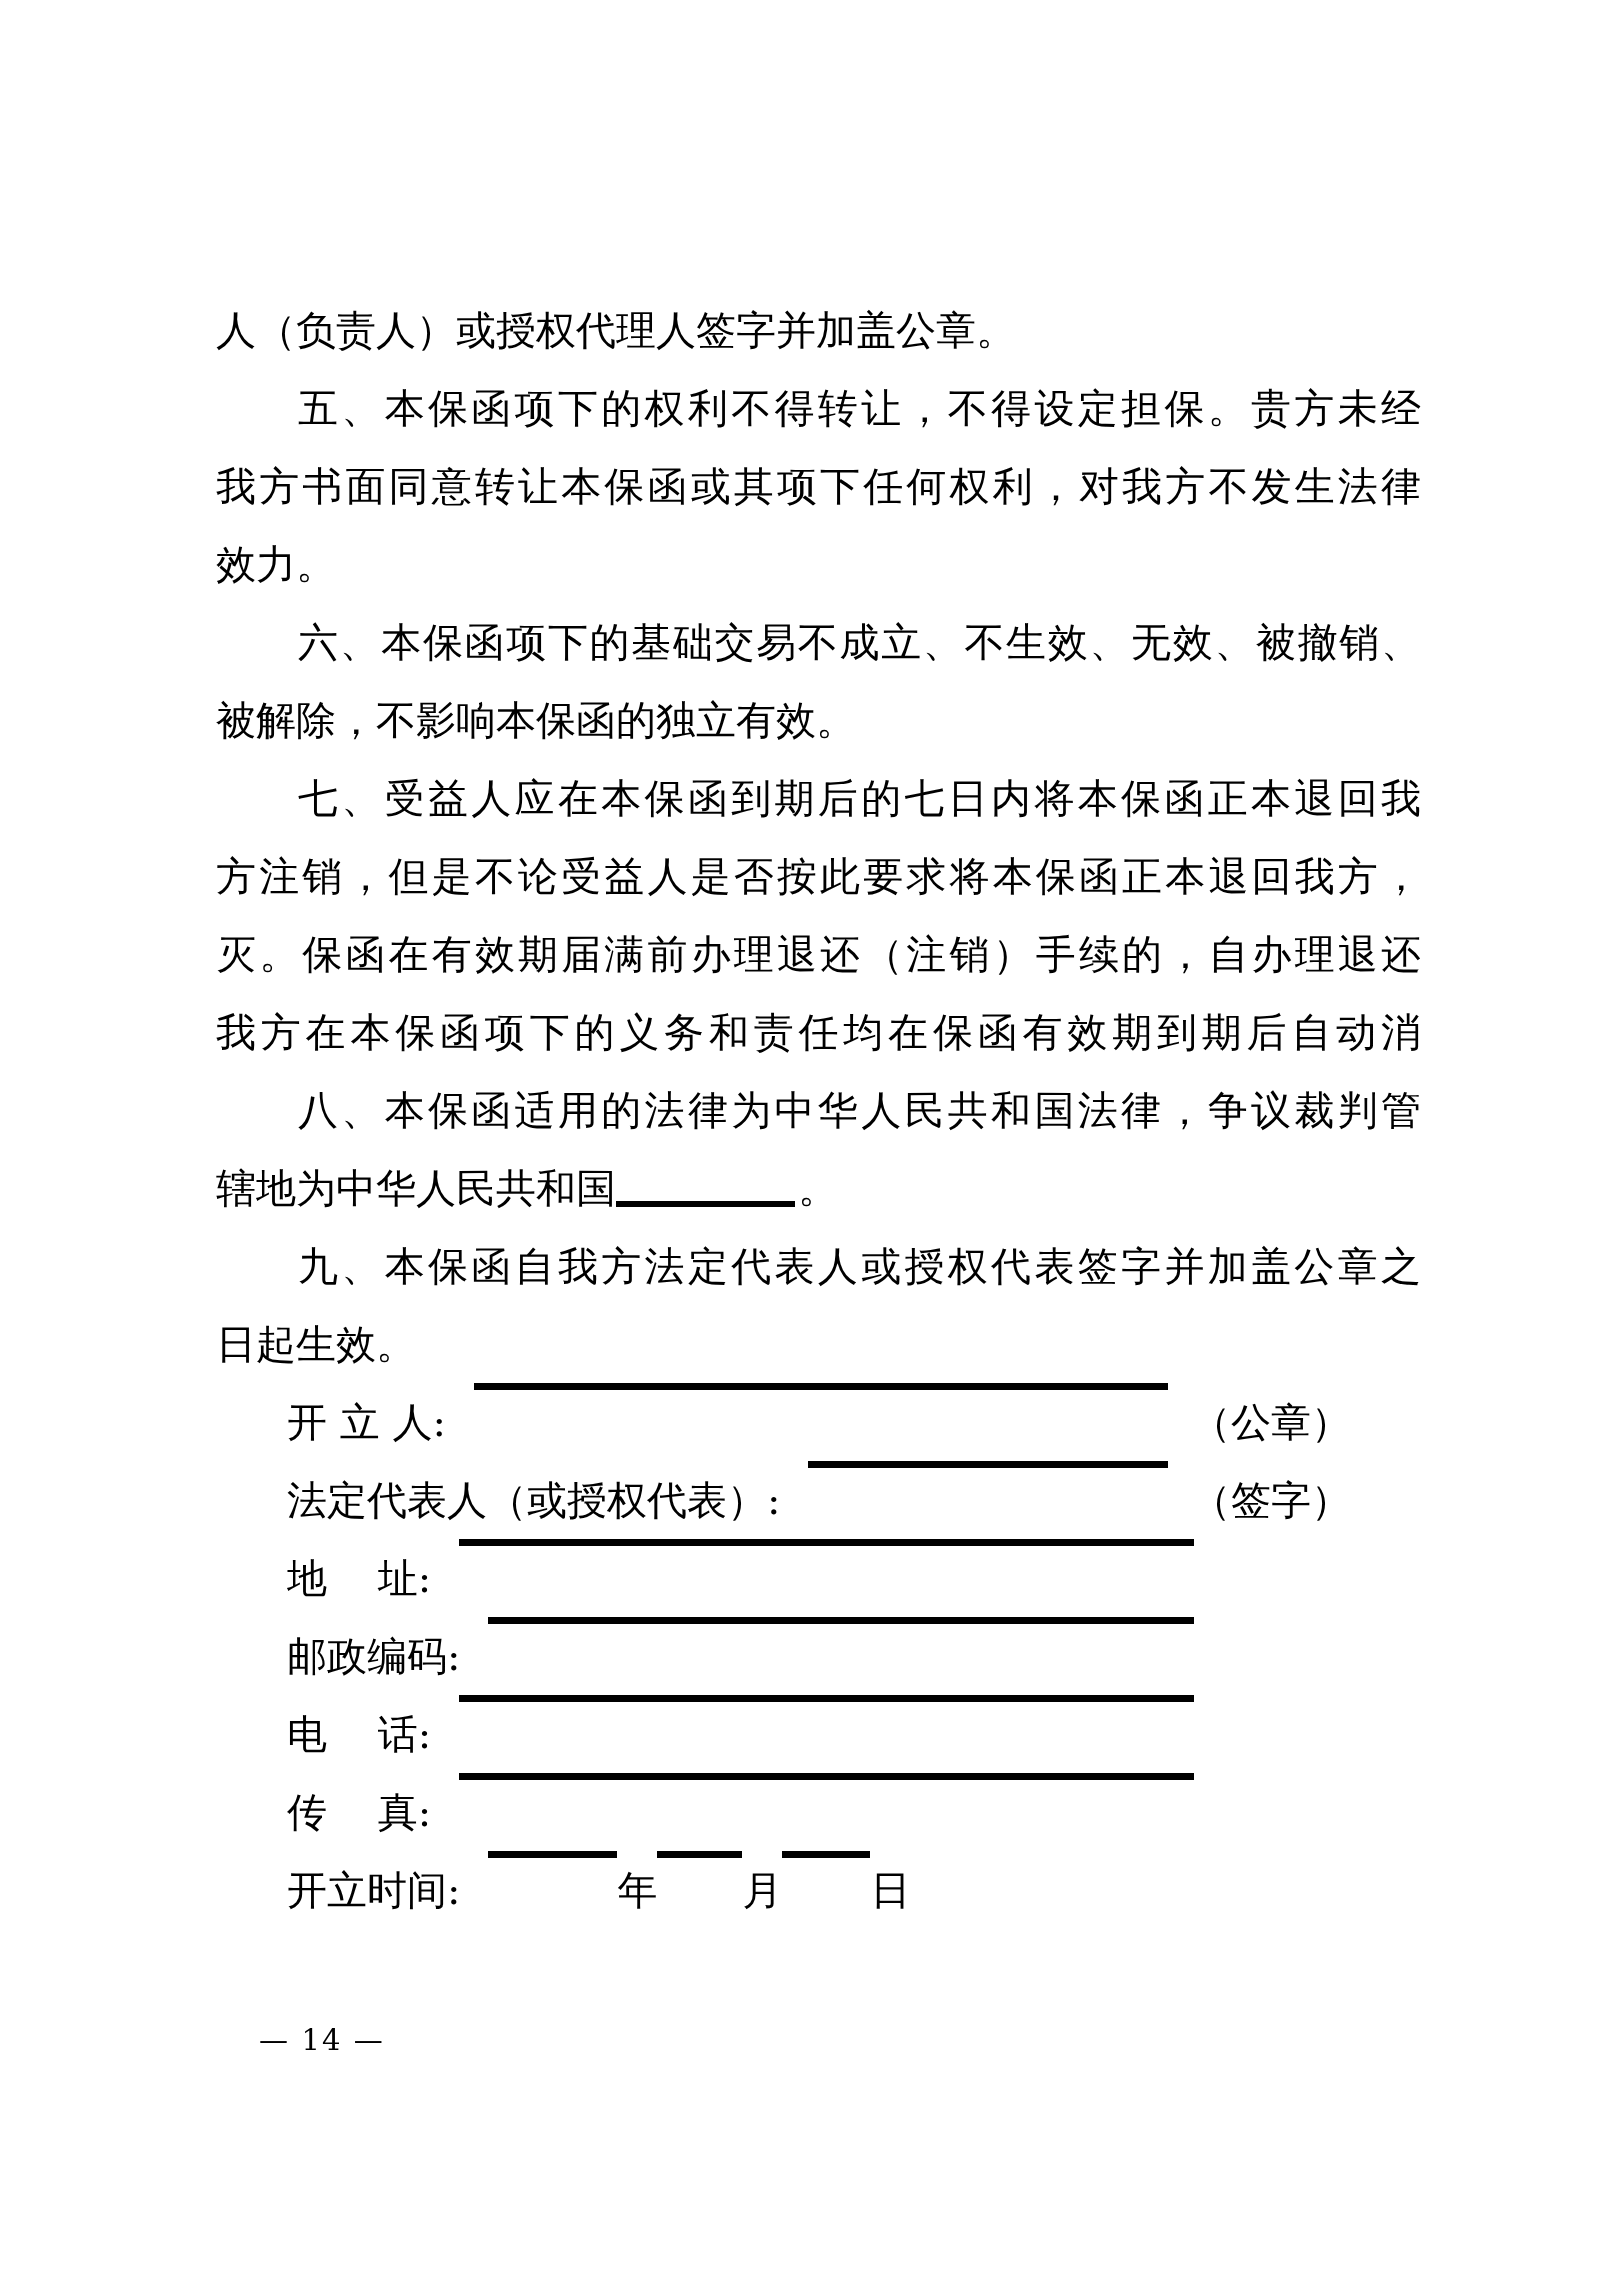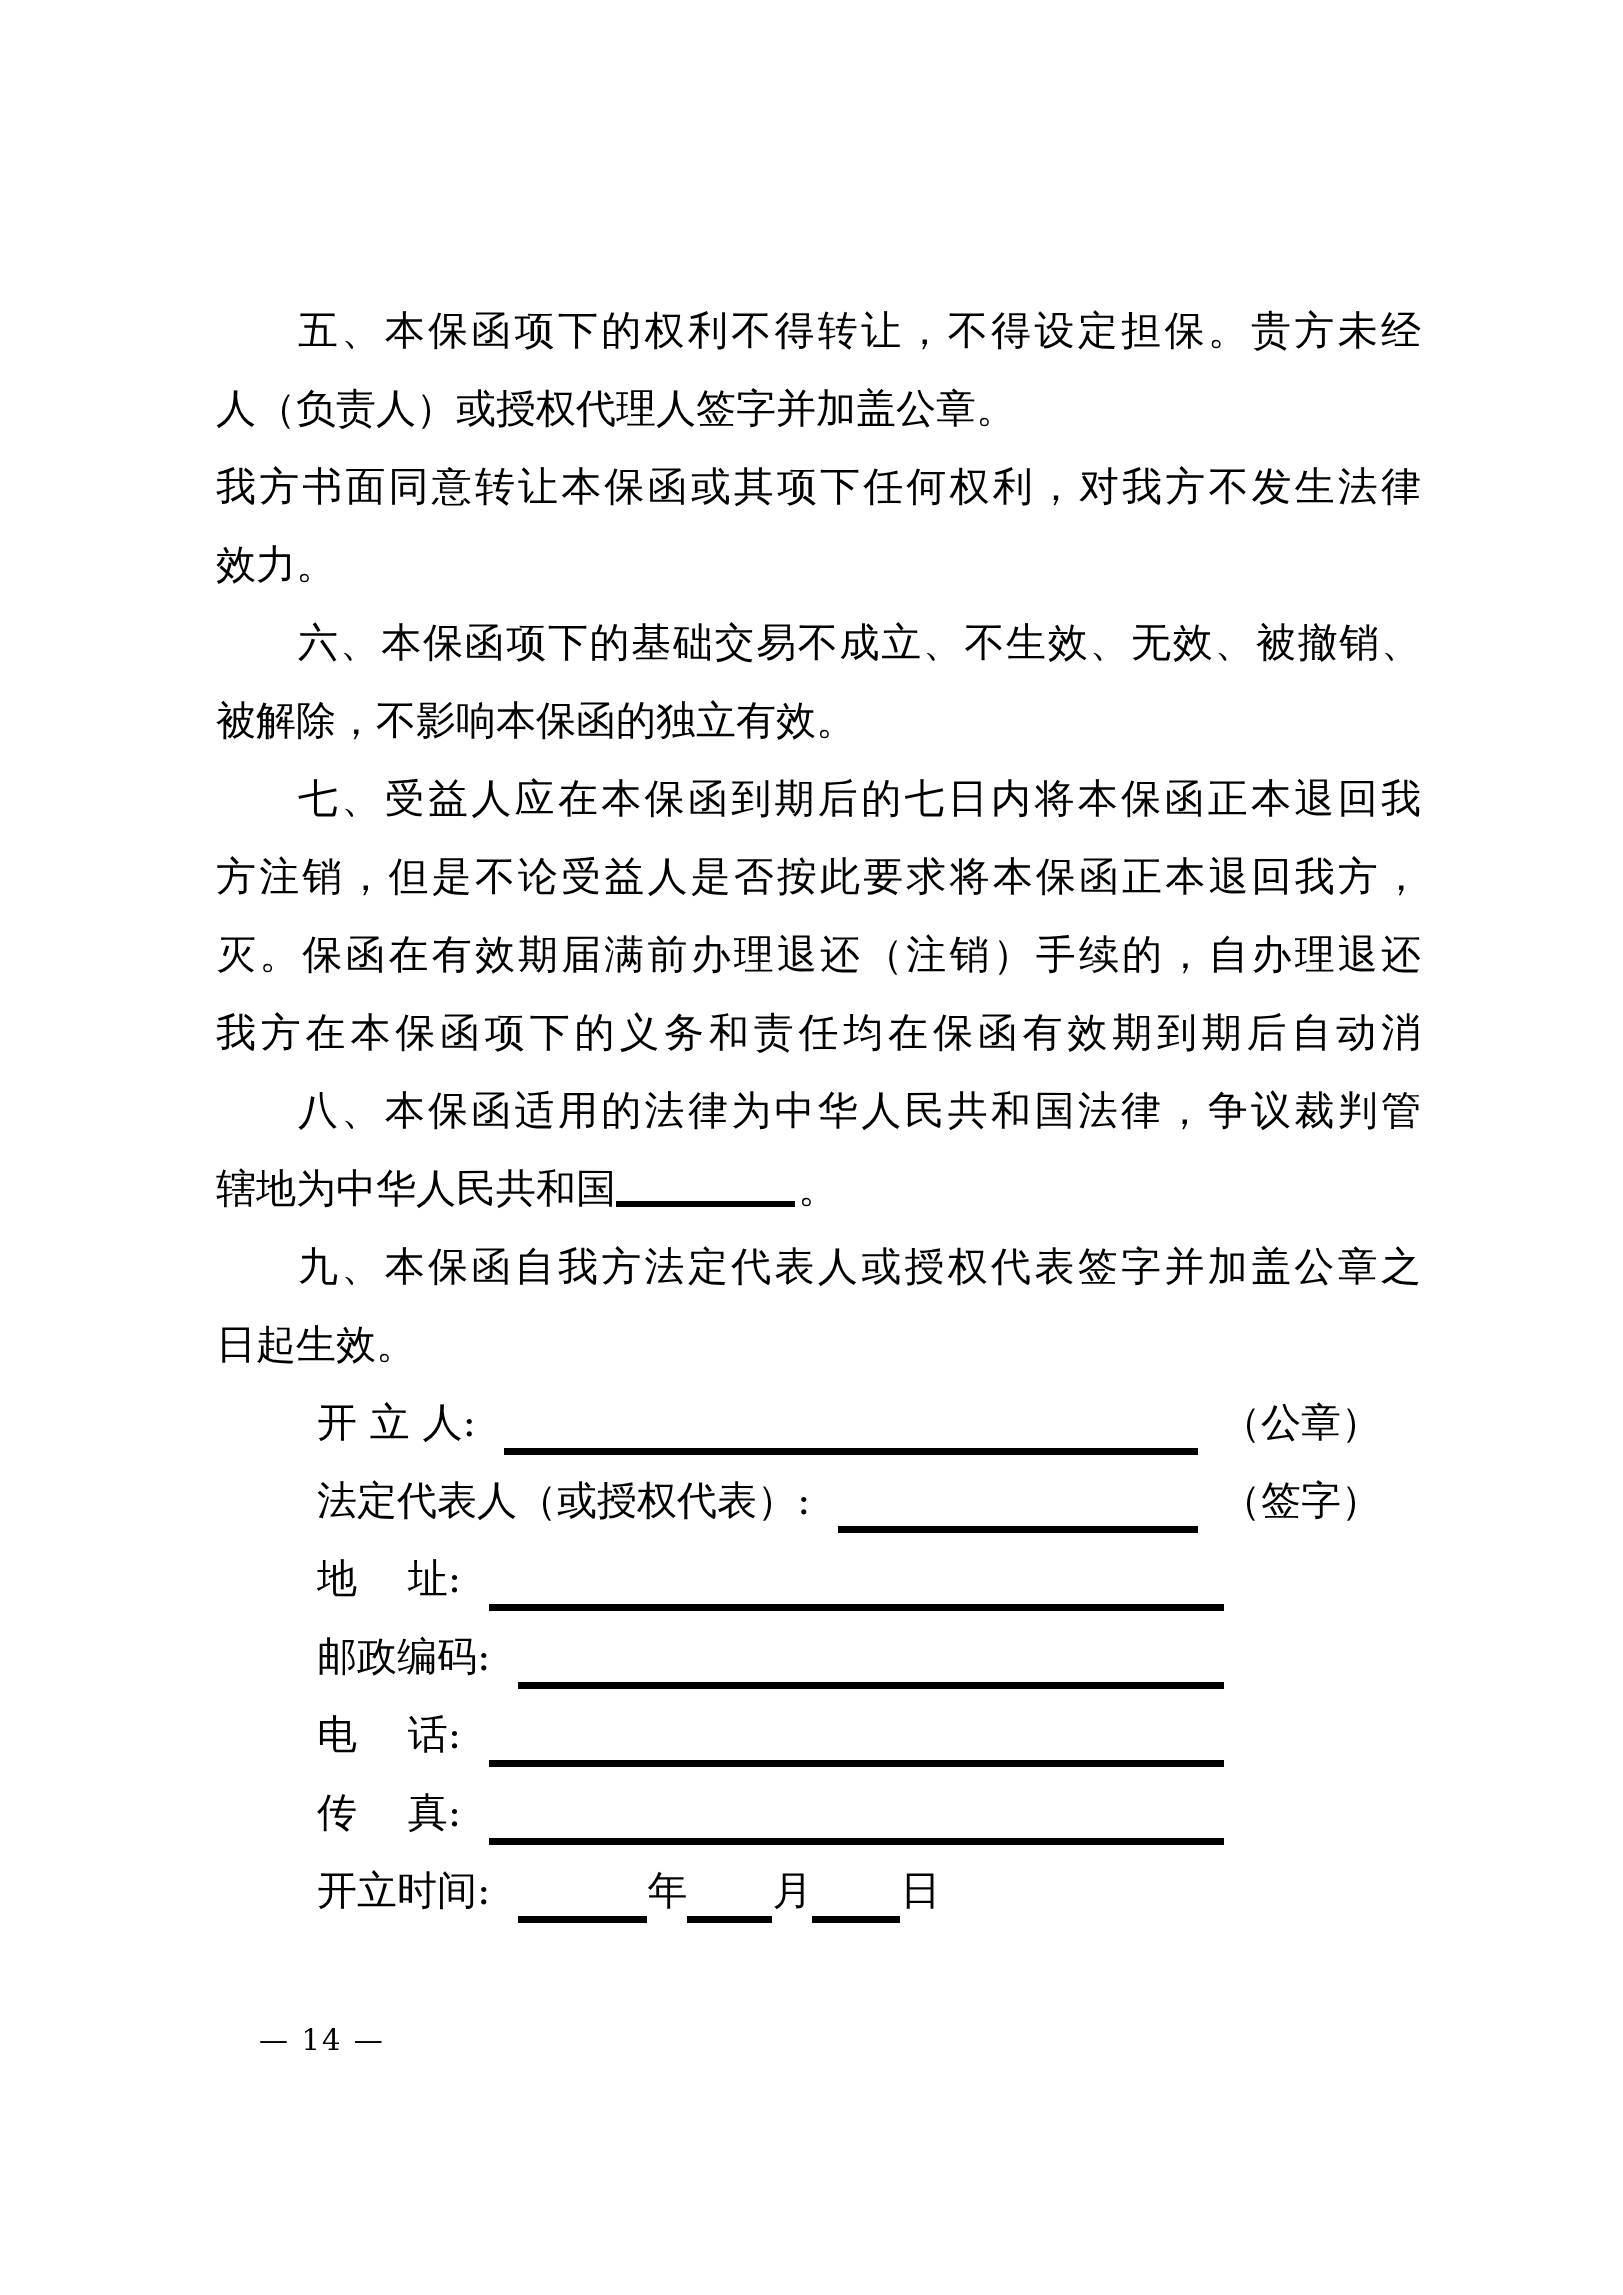--- a/index.html
+++ b/index.html
@@ -34,24 +34,24 @@
     display: inline-block;
     width: 179px;
     height: 4.1px;
     border-bottom: 6.7px solid #000;
     vertical-align: -5.2px;
     margin-right: 3.1px;
   }
   
   .sig {
     display: flex;
-    align-items: flex-end;
+    align-items: flex-start;
     height: 78px;
     line-height: 78px;
-    margin-left: 101px;
+    margin-left: 71px;
     width: 907px;
     white-space: pre-wrap;
   }
   .sig.suffixed { width: 1064px; }
   .sig.date { width: auto; }
   .slabel { white-space: pre-wrap; }
   .fblank {
     flex: 1 1 auto;
     border-bottom: 7.7px solid #000;
     margin: 0 0 6.2px 28px;
@@ -72,22 +72,22 @@
     line-height: 58px;
     letter-spacing: 2.1px;
   }
 </style>
 </head>
 <body>
 
 <div class="page">
   <div class="body-block">
 
+    <div class="ln end">人（负责人）或授权代理人签字并加盖公章。</div>
     <div class="ln full ind">五、本保函项下的权利不得转让，不得设定担保。贵方未经</div>
-    <div class="ln end">人（负责人）或授权代理人签字并加盖公章。</div>
     <div class="ln full">我方书面同意转让本保函或其项下任何权利，对我方不发生法律</div>
     <div class="ln end">效力。</div>
     <div class="ln full ind">六、本保函项下的基础交易不成立、不生效、无效、被撤销、</div>
     <div class="ln end">被解除，不影响本保函的独立有效。</div>
     <div class="ln full ind">七、受益人应在本保函到期后的七日内将本保函正本退回我</div>
     <div class="ln full">方注销，但是不论受益人是否按此要求将本保函正本退回我方，</div>
     <div class="ln full">灭。保函在有效期届满前办理退还（注销）手续的，自办理退还</div>
     <div class="ln full">我方在本保函项下的义务和责任均在保函有效期到期后自动消</div>
     <div class="ln full ind">八、本保函适用的法律为中华人民共和国法律，争议裁判管</div>
 

